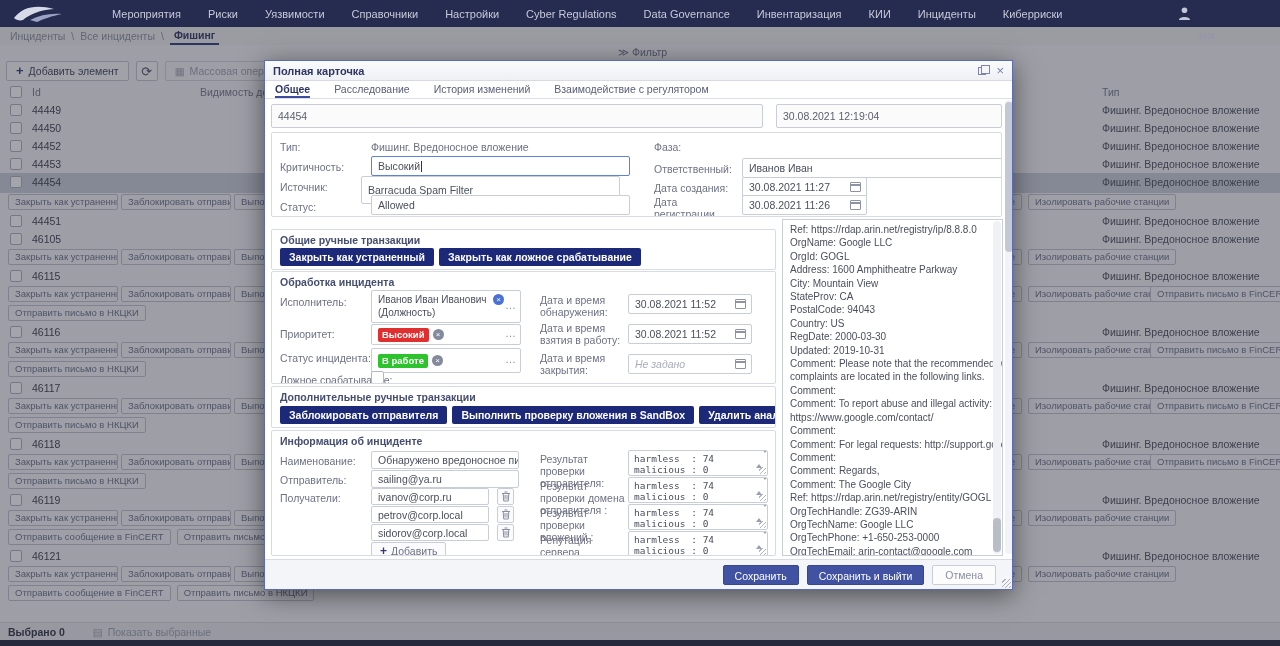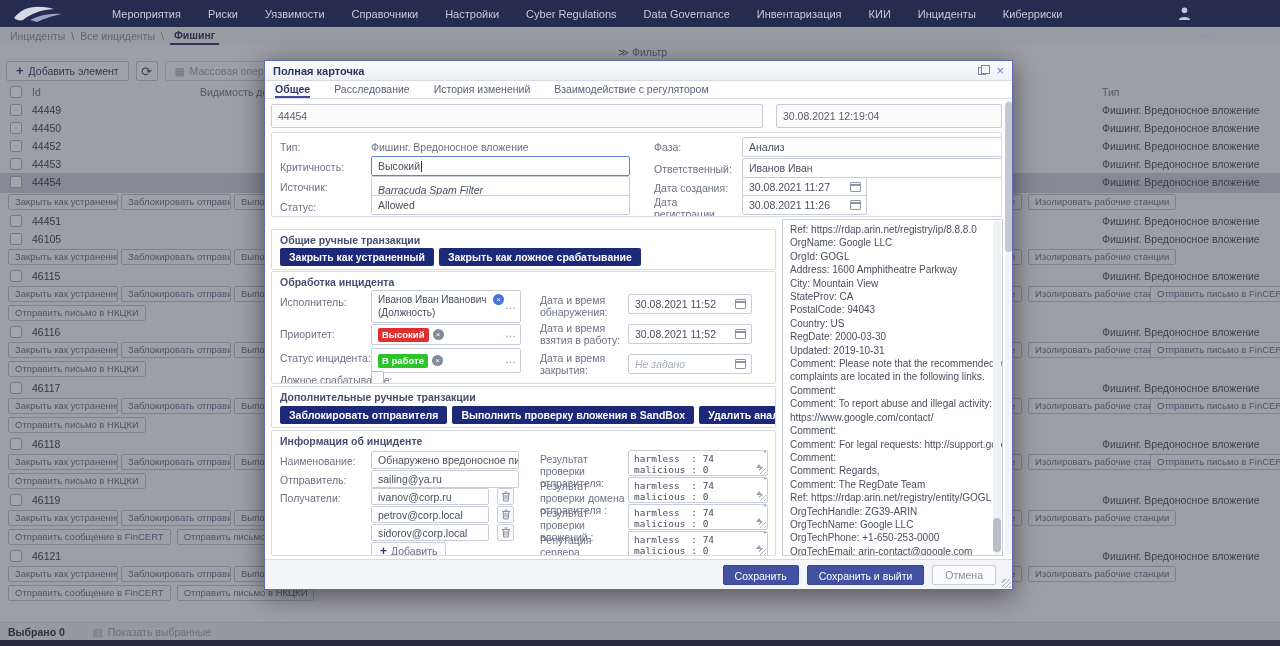--- a/index.html
+++ b/index.html
@@ -349,26 +349,25 @@
 
       <div class="secbox" style="left:6px;top:33px;width:731px;height:85px;">
         <span class="lbl" style="left:8px;top:8px;">Тип:</span>
         <span class="lbl" style="left:99px;top:8px;color:#6a7080;">Фишинг. Вредоносное вложение</span>
         <span class="lbl" style="left:8px;top:28px;">Критичность:</span>
         <div class="fld focus" style="left:99px;top:23px;width:259px;height:20px;">
             <span>Высокий</span>
             <span class="caret"></span>
           </div>
         <span class="lbl" style="left:8px;top:48px;">Источник:</span>
-        <div class="fld" style="left:99px;top:43px;width:259px;height:28px;font-style:italic;">Barracuda Spam Filter</div>
+        <div class="fld" style="left:89px;top:43px;width:259px;height:28px;">Barracuda Spam Filter</div>
         <span class="lbl" style="left:8px;top:68px;">Статус:</span>
         <div class="fld" style="left:99px;top:62px;width:259px;height:20px;">Allowed</div>
 
         <span class="lbl" style="left:382px;top:8px;">Фаза:</span>
-        <div class="fld" style="left:470px;top:4px;width:261px;height:20px;">Анализ</div>
         <span class="lbl" style="left:382px;top:30px;">Ответственный:</span>
         <div class="fld" style="left:470px;top:25px;width:261px;height:20px;">Иванов Иван</div>
         <span class="lbl" style="left:382px;top:49px;">Дата создания:</span>
         <div class="fld" style="left:470px;top:44px;width:125px;height:20px;">
             <span>30.08.2021 11:27</span>
             <span class="cal"></span>
           </div>
         <span class="lbl" style="left:382px;top:63px;width:84px;white-space:normal;">Дата регистрации инцидента:</span>
         <div class="fld" style="left:470px;top:62px;width:125px;height:20px;">
             <span>30.08.2021 11:26</span>
@@ -493,21 +492,21 @@
           <div class="wline">Updated: 2019-10-31</div>
           <div class="wline">Comment: Please note that the recommended way to f</div>
           <div class="wline">complaints are located in the following links.</div>
           <div class="wline">Comment:</div>
           <div class="wline">Comment: To report abuse and illegal activity:</div>
           <div class="wline">https://www.google.com/contact/</div>
           <div class="wline">Comment:</div>
           <div class="wline">Comment: For legal requests: http://support.google.co</div>
           <div class="wline">Comment:</div>
           <div class="wline">Comment: Regards,</div>
-          <div class="wline">Comment: The RegDate Team</div>
+          <div class="wline">Comment: The Google City</div>
           <div class="wline">Ref: https://rdap.arin.net/registry/entity/GOGL</div>
           <div class="wline">OrgTechHandle: ZG39-ARIN</div>
           <div class="wline">OrgTechName: Google LLC</div>
           <div class="wline">OrgTechPhone: +1-650-253-0000</div>
           <div class="wline">OrgTechEmail: arin-contact@google.com</div>
         </div>
       <div class="wscroll" style="left:728px;top:122px;bottom:auto;height:333px;position:absolute;">
           <span class="wthumb"></span>
         </div>
       <div class="bscroll">

